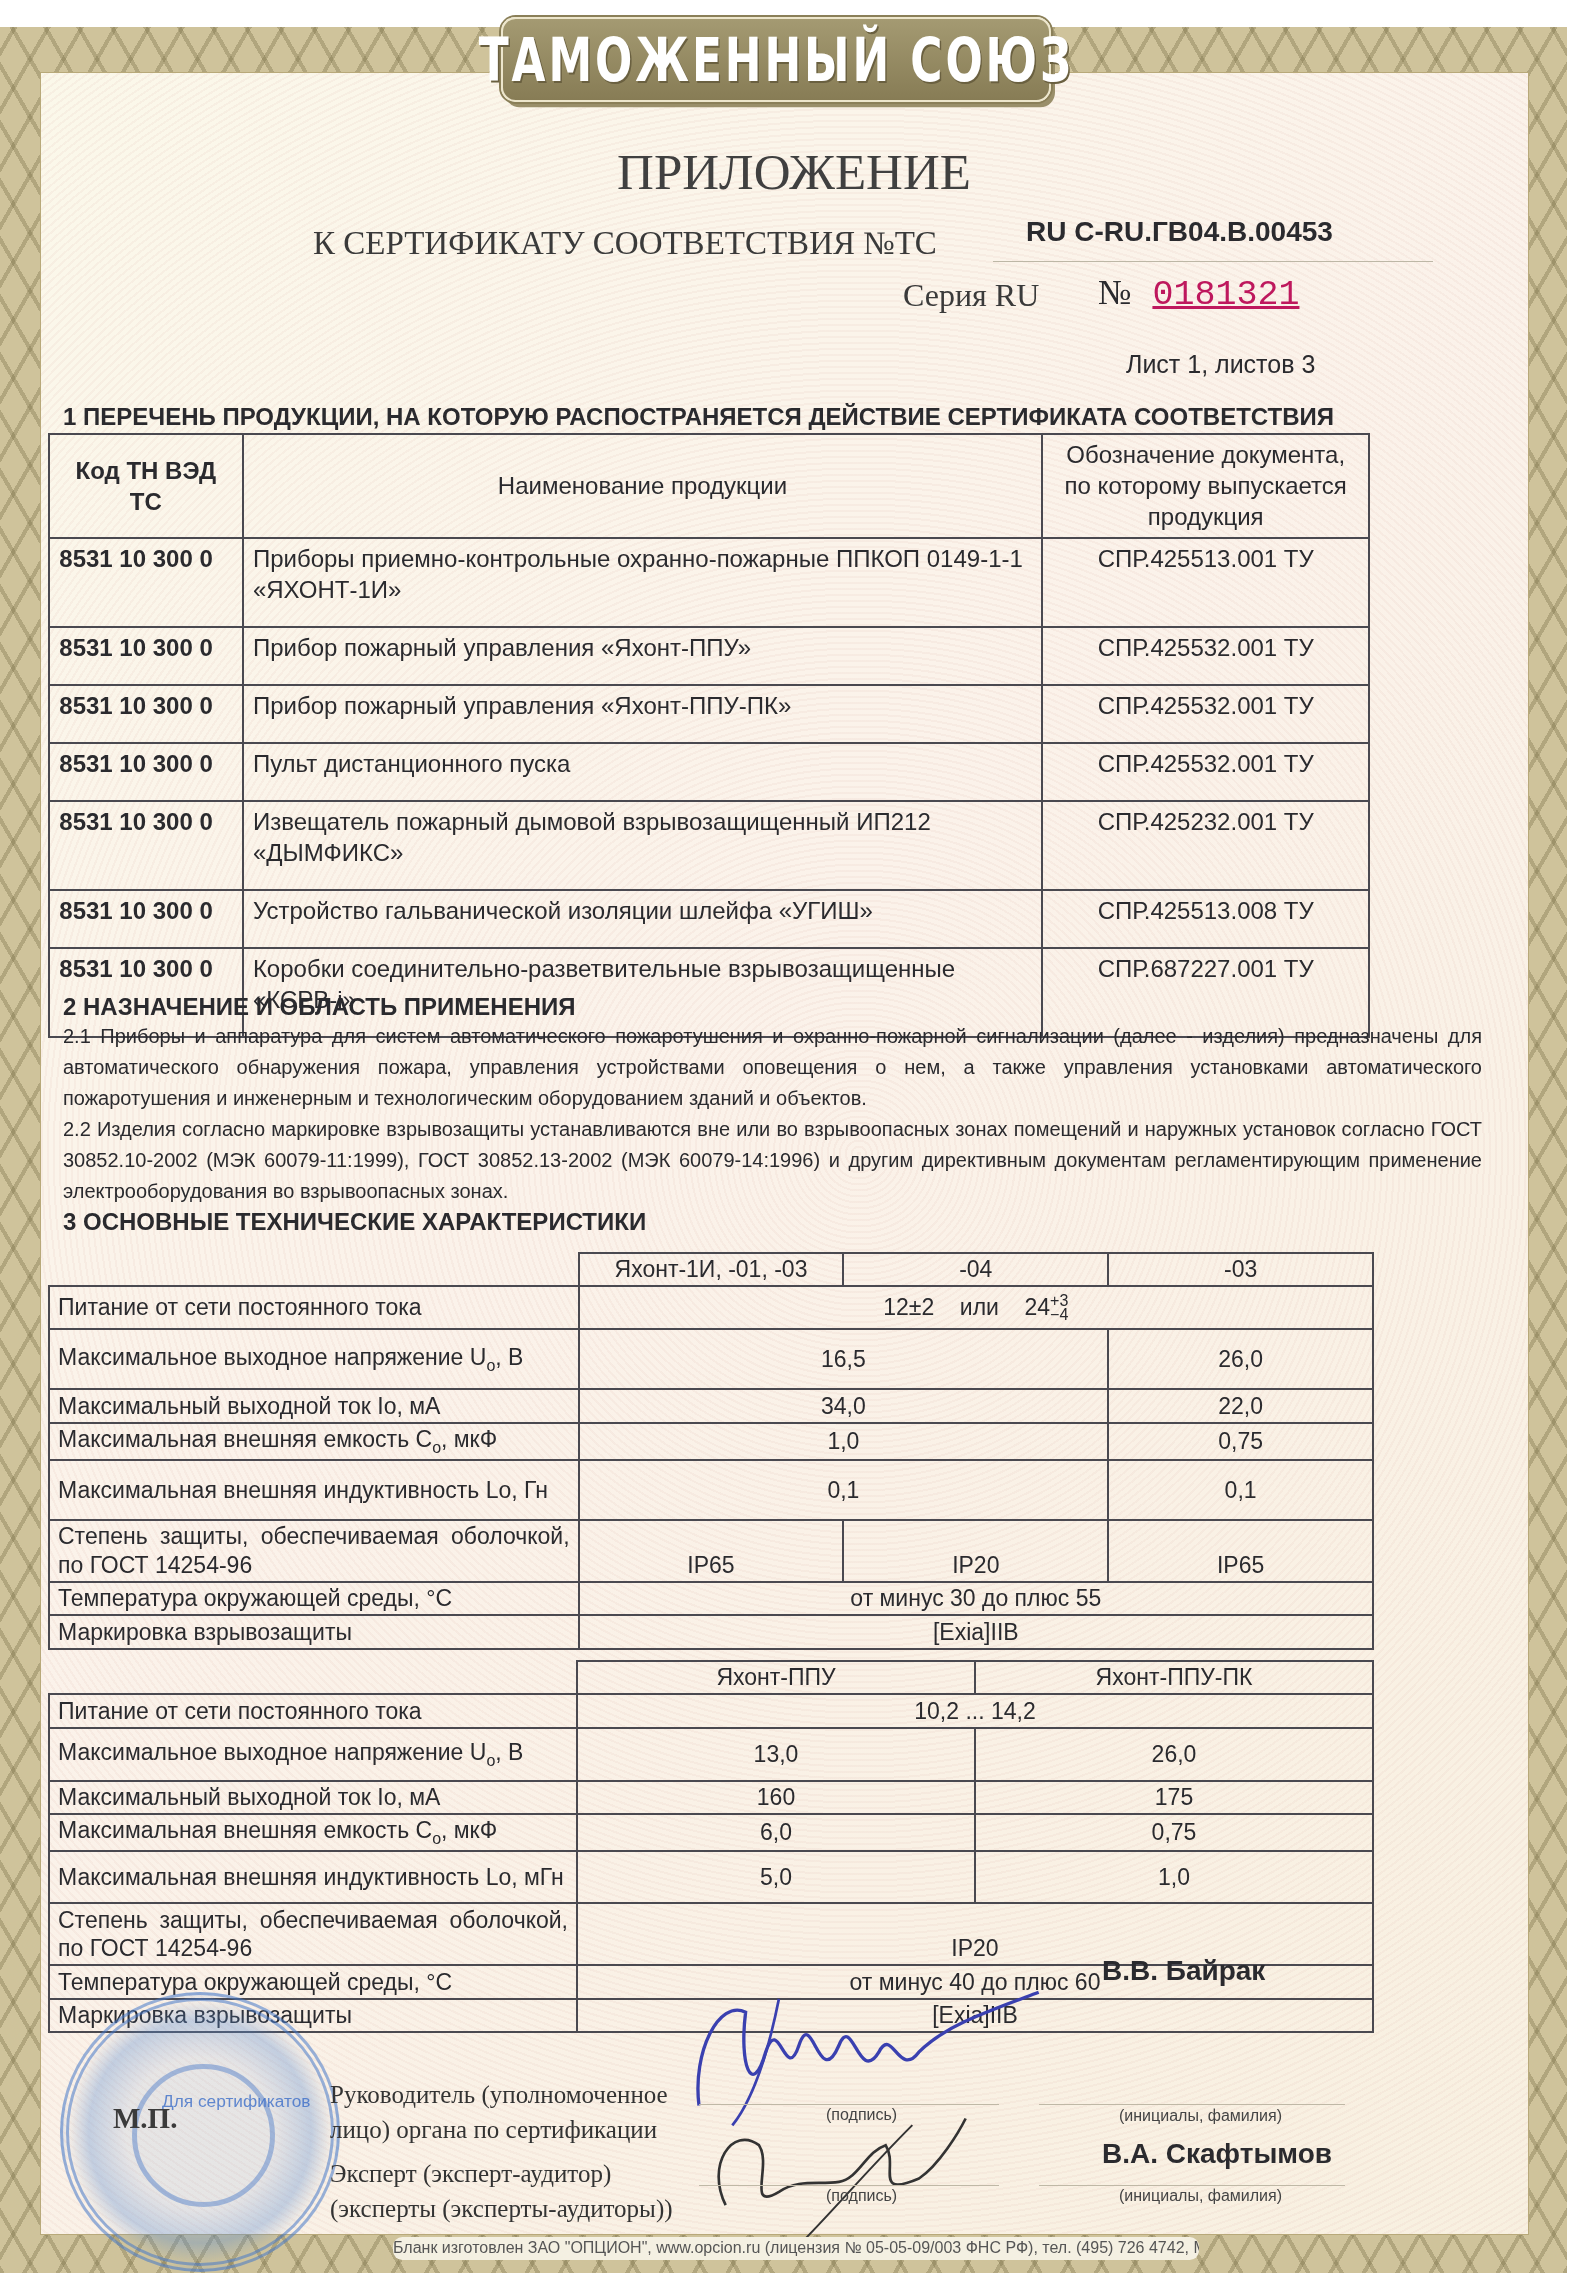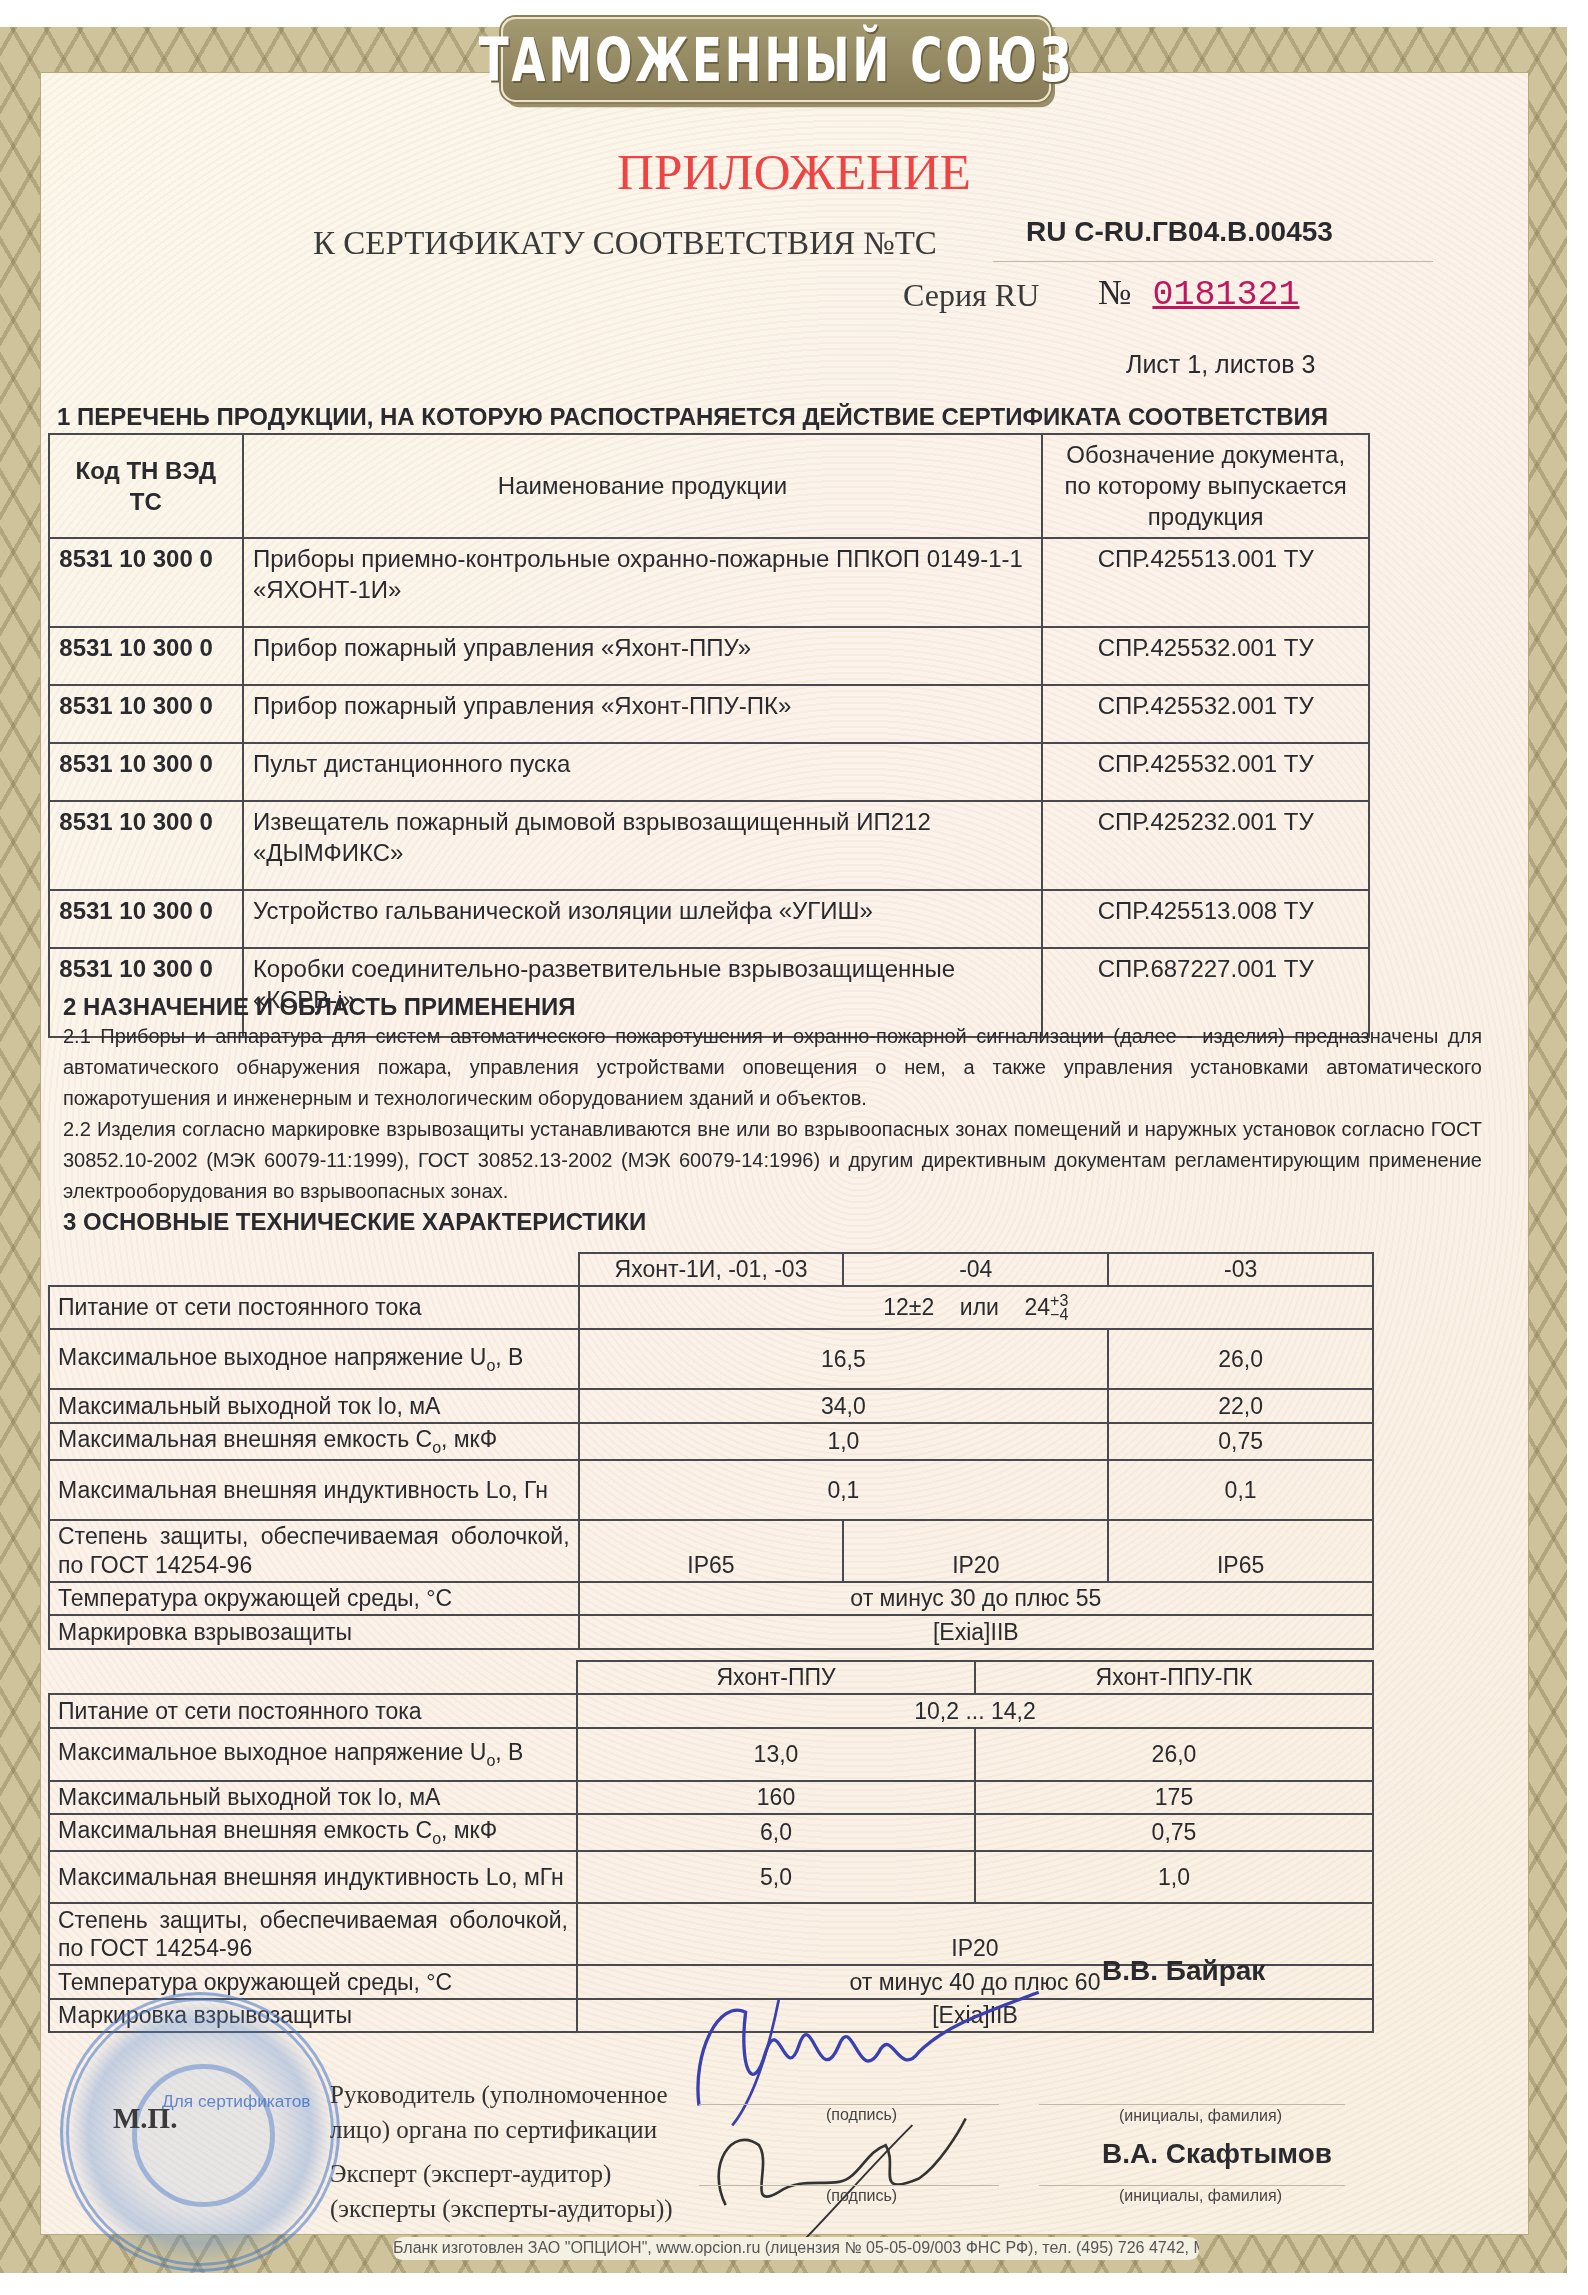--- a/index.html
+++ b/index.html
@@ -31,21 +31,21 @@
     display: flex; align-items: center; justify-content: center;
   }
   .badge span {
     font-family: "DejaVu Sans", sans-serif; font-weight: bold;
     font-size: 61px; color: #ffffff; letter-spacing: 4px;
     transform: scaleX(0.72); display: inline-block; white-space: nowrap;
     text-shadow: 2px 2px 0 #6a6040;
   }
   .abs { position: absolute; }
   .serif { font-family: "Liberation Serif", serif; }
-  .title { left: 0; width: 1588px; top: 143px; text-align: center; font-size: 51px; color: #ef4444; }
+  .title { left: 0; width: 1588px; top: 143px; text-align: center; font-size: 51px; color: #404040; }
   .subtitle { left: 313px; top: 225px; font-size: 33px; color: #3a3a3a; }
   .certno { left: 1026px; top: 216px; font-size: 28px; font-weight: bold; }
   .certline { left: 993px; top: 261px; width: 440px; border-top: 1.3px solid #bdb7a6; }
   .seria { left: 903px; top: 277px; font-size: 32px; color: #3a3a3a; }
   .seria-no { left: 1098px; top: 273px; font-size: 35px; font-family: "Liberation Mono", monospace; }
   .seria-no .n { color: #be185d; text-decoration: underline; }
   .sheet { left: 1126px; top: 350px; font-size: 25px; }
   h2 { margin: 0; font-size: 24px; font-weight: bold; white-space: nowrap; }
   table { border-collapse: collapse; position: absolute; }
   td { border: 2px solid #4a4950; font-size: 24px; padding: 4px 9.3px; vertical-align: top; line-height: 1.3; }
@@ -102,21 +102,21 @@
 <div class="abs serif subtitle">К СЕРТИФИКАТУ СООТВЕТСТВИЯ №ТС</div>
 <div class="abs certno">RU C-RU.ГВ04.В.00453</div>
 <div class="abs certline"></div>
 <div class="abs serif seria">Серия RU</div>
 <div class="abs seria-no">
   <span class="serif">№</span>
   <span class="n">0181321</span>
 </div>
 <div class="abs sheet">Лист 1, листов 3</div>
 
-<div class="abs" style="left:57px; top:403px;text-align:center;">
+<div class="abs" style="left:63px; top:403px;text-align:center;">
   <h2>1 ПЕРЕЧЕНЬ ПРОДУКЦИИ, НА КОТОРУЮ РАСПОСТРАНЯЕТСЯ ДЕЙСТВИЕ СЕРТИФИКАТА СООТВЕТСТВИЯ</h2>
 </div>
 
 <table class="t1">
   <tbody>
       <tr class="head">
     <td class="c1" style="height:87px">Код ТН ВЭД ТС</td>
     <td>Наименование продукции</td>
     <td class="c3">Обозначение документа, по которому выпускается продукция</td>
   </tr>

